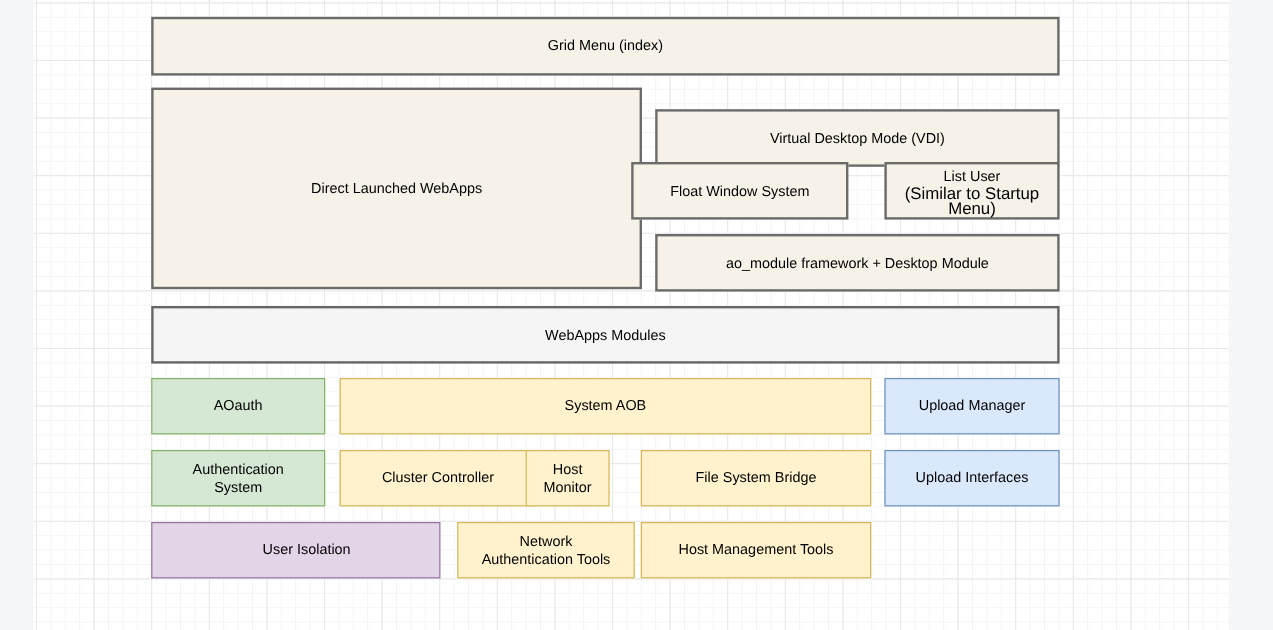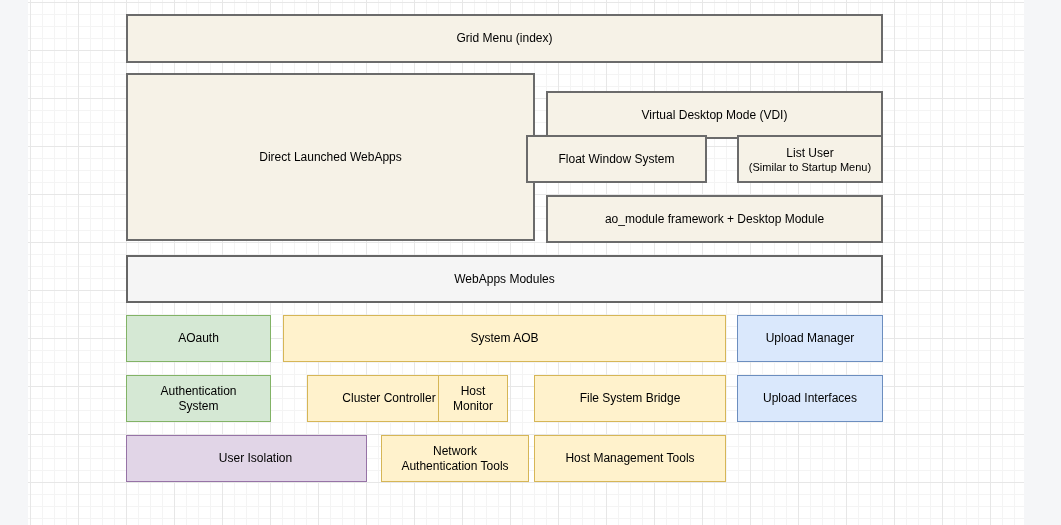--- a/index.html
+++ b/index.html
@@ -26,21 +26,21 @@
   }
   .gutter.left{left:0;width:28px;}
   .gutter.right{right:0;width:37px;}
   .node{
     position:absolute;box-sizing:border-box;
     display:flex;flex-direction:column;align-items:center;justify-content:center;
     text-align:center;font-size:12px;line-height:15px;color:#000000;
     padding:2px 6px;
   }
   .node .line{display:block;}
-  .node .line.small{font-size:11px;line-height:12px;}
+  .node .line.small{font-size:14px;line-height:12px;}
   
   .theme-beige{border:2px solid #6b6b6b;}
   .theme-gray{border:2px solid #666666;}
   .theme-green{border:1.5px solid #82b366;}
   .theme-yellow{border:1.5px solid #d6b656;}
   .theme-blue{border:1.5px solid #6c8ebf;}
   .theme-purple{border:1.5px solid #9673a6;padding-left:24px;}
 </style>
 </head>
 <body>
@@ -78,21 +78,21 @@
       <div class="node theme-yellow" style="left: 283px; top: 315px; width: 443px; height: 47px; background: rgb(255, 242, 204);">
         <span class="line">System AOB</span>
       </div>
       <div class="node theme-blue" style="left: 737px; top: 315px; width: 146px; height: 47px; background: rgb(218, 232, 252);">
         <span class="line">Upload Manager</span>
       </div>
       <div class="node theme-green" style="left: 126px; top: 375px; width: 145px; height: 47px; background: rgb(213, 232, 212);">
         <span class="line">Authentication</span>
         <span class="line">System</span>
       </div>
-      <div class="node theme-yellow" style="left: 283px; top: 375px; width: 164px; height: 47px; background: rgb(255, 242, 204); margin-left: 24px;">
+      <div class="node theme-yellow" style="left: 283px; top: 375px; width: 164px; height: 47px; background: rgb(255, 242, 204);">
         <span class="line">Cluster Controller</span>
       </div>
       <div class="node theme-yellow" style="left: 438px; top: 375px; width: 70px; height: 47px; background: rgb(255, 242, 204);">
         <span class="line">Host</span>
         <span class="line">Monitor</span>
       </div>
       <div class="node theme-yellow" style="left: 534px; top: 375px; width: 192px; height: 47px; background: rgb(255, 242, 204);">
         <span class="line">File System Bridge</span>
       </div>
       <div class="node theme-blue" style="left: 737px; top: 375px; width: 146px; height: 47px; background: rgb(218, 232, 252);">

